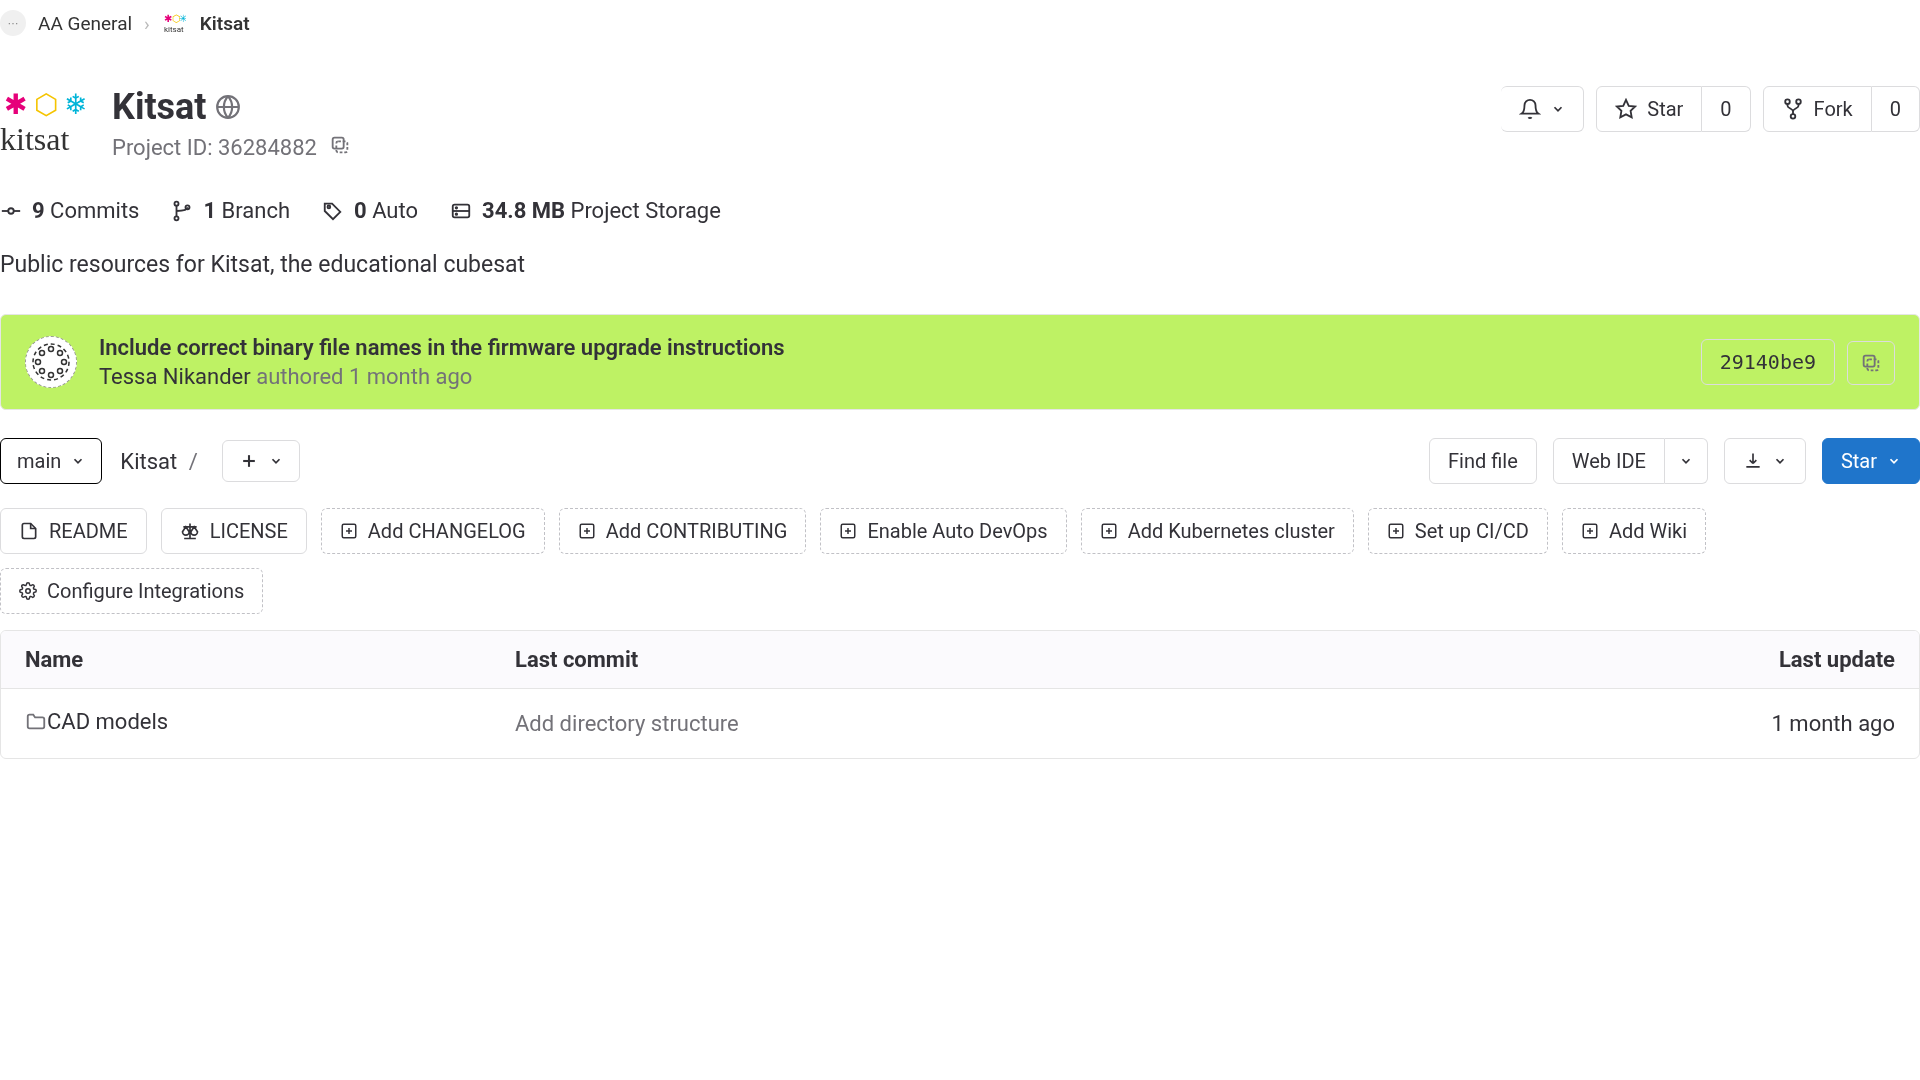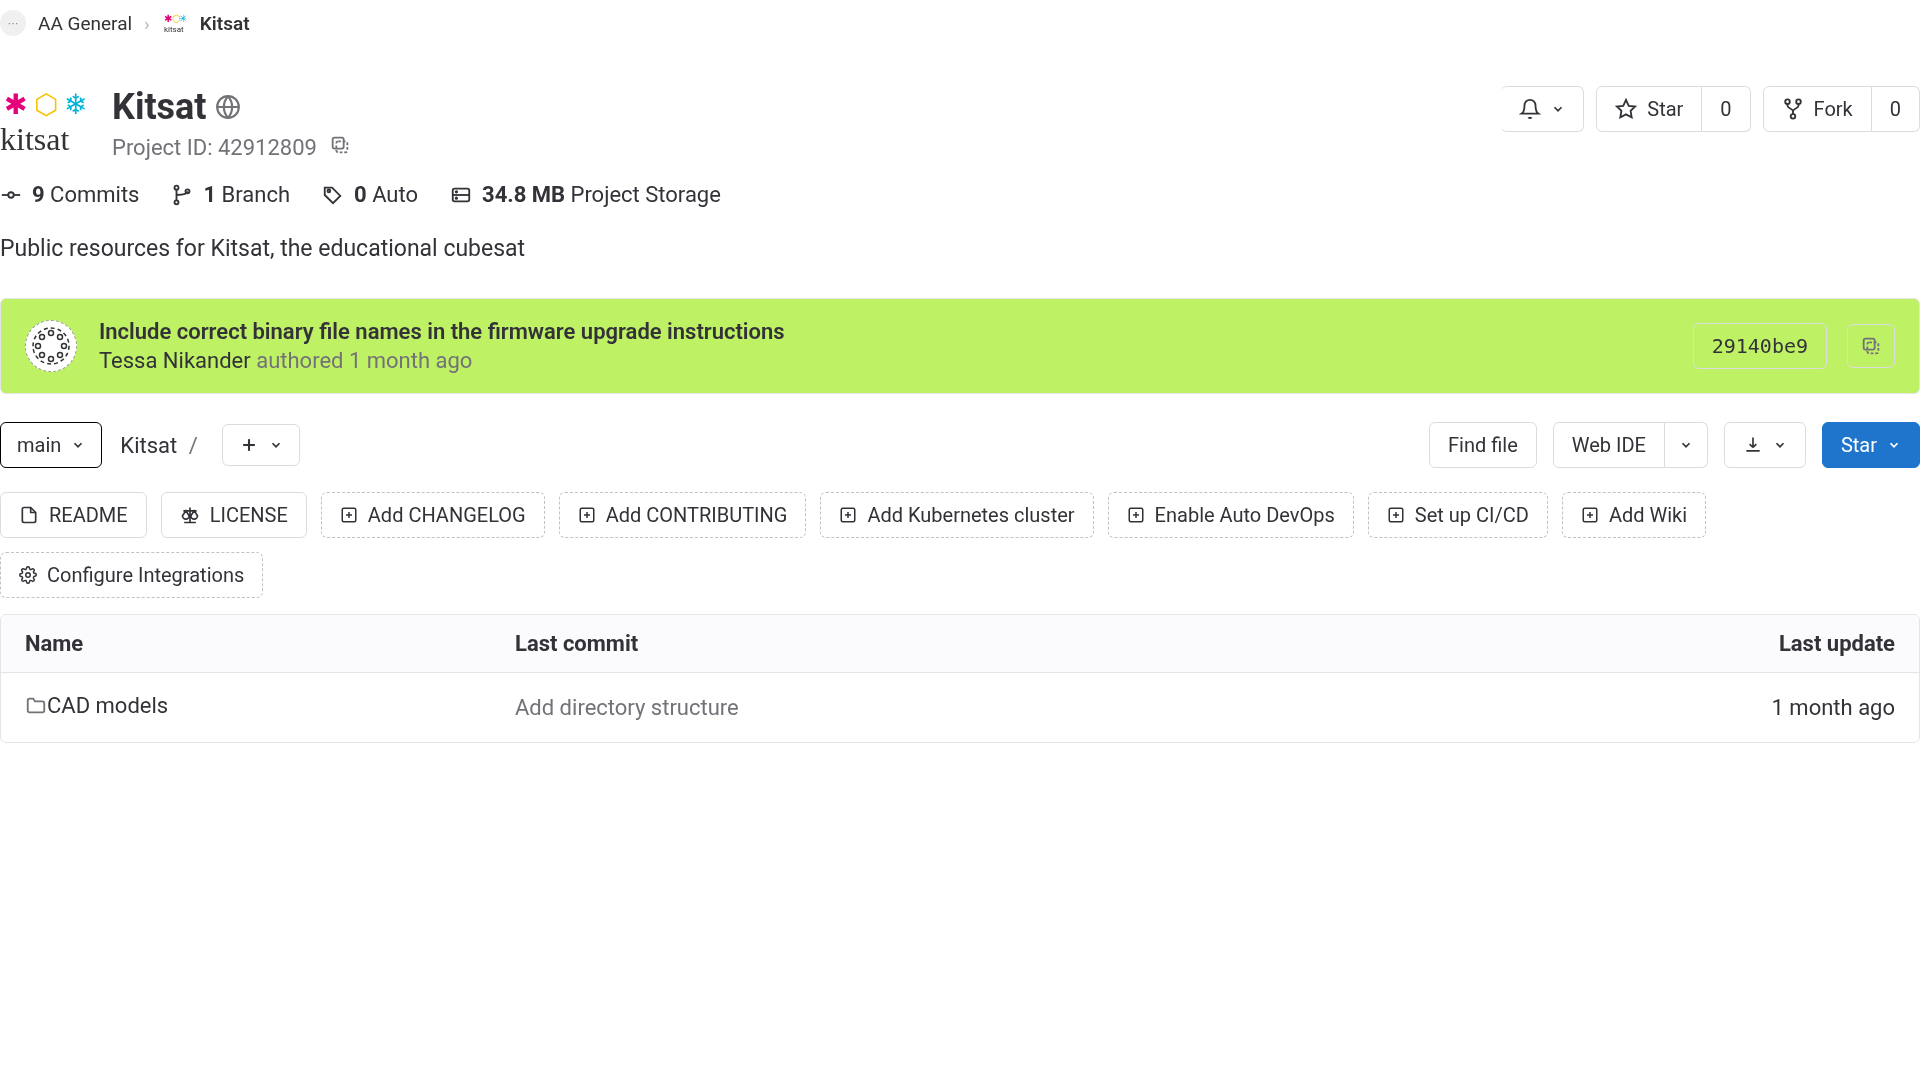--- a/index.html
+++ b/index.html
@@ -48,38 +48,38 @@
     padding:10px 18px; font-size:20px; display:inline-flex; align-items:center;
     gap:10px; cursor:pointer; color:#333238;
   }
   .btn-blue { background:#1f75cb; border-color:#1f75cb; color:#fff; }
   .btn-group { display:inline-flex; }
   .btn-group .btn { border-radius:0; }
   .btn-group .btn:first-child { border-top-left-radius:6px; border-bottom-left-radius:6px; }
   .btn-group .btn:last-child { border-top-right-radius:6px; border-bottom-right-radius:6px; border-left:none; }
   .btn-group .btn:not(:first-child) { border-left:none; }
   .btn-count { padding:10px 18px; border-left:1px solid #dcdcde; }
-  .stats-row { display:flex; align-items:center; gap:32px; margin-top:16px; font-size:22px; color:#333238; flex-wrap:wrap;}
+  .stats-row { display:flex; align-items:center; gap:32px; margin-top:32px; font-size:22px; color:#333238; flex-wrap:wrap;}
   .stat { display:inline-flex; align-items:center; gap:10px; cursor:pointer;}
   .stat strong { font-weight:700; }
   .desc { margin-top:28px; font-size:23px; color:#333238; }
   .commit-card {
     margin-top:36px; border:1px solid #e5e5e5; background:#bef264; border-radius:6px;
     padding:20px 24px; display:flex; align-items:center; justify-content:space-between;
   }
   .commit-left { display:flex; align-items:center; gap:22px; }
   .avatar-circ {
     width:52px; height:52px; border-radius:50%;
     display:inline-flex; align-items:center; justify-content:center;
     background:#fff; border:1px dashed #999;
   }
   .commit-title { font-size:22px; font-weight:600; color:#333238; cursor:pointer;}
   .commit-meta { font-size:22px; color:#737278; margin-top:4px; }
   .commit-meta .author { color:#333238; }
-  .commit-right { display:flex; align-items:center; gap:20px; }
+  .commit-right { display:flex; align-items:flex-end; gap:12px; }
   .sha-box {
     border:1px solid #dcdcde; border-radius:6px; padding:10px 18px;
     font-family:ui-monospace,Menlo,monospace; font-size:20px; color:#333238;
   }
   .copy-square {
     border:1px solid #dcdcde; border-radius:6px; padding:10px 12px;
     display:inline-flex; align-items:center; cursor:pointer;
   }
   .toolbar {
     margin-top:28px; display:flex; align-items:center; justify-content:space-between;
@@ -139,21 +139,21 @@
       <div class="title-row">
         <h1 class="title">Kitsat</h1>
         <span class="globe-icon">
           <svg width="26" height="26" viewBox="0 0 24 24" fill="none" stroke="currentColor" stroke-width="2">
             <circle cx="12" cy="12" r="10"></circle>
             <path d="M2 12h20M12 2a15 15 0 0 1 0 20M12 2a15 15 0 0 0 0 20"></path>
           </svg>
         </span>
       </div>
       <div class="project-id-row">
-        <span>Project ID: 42912809</span>
+        <span>Project ID: 36284882</span>
         <span class="copy-btn">
           <svg width="22" height="22" viewBox="0 0 24 24" fill="none" stroke="currentColor" stroke-width="2">
             <rect x="8" y="8" width="12" height="12" rx="2" stroke-dasharray="3 2"></rect>
             <rect x="4" y="4" width="12" height="12" rx="2"></rect>
           </svg>
         </span>
       </div>
     </div>
   </div>
   <div class="actions">
@@ -385,31 +385,31 @@
     <span>Add CONTRIBUTING</span>
   </span>
   <span class="chip chip-dashed">
     <span>
       <svg width="18" height="18" viewBox="0 0 24 24" fill="none" stroke="currentColor" stroke-width="2">
           <rect x="3" y="3" width="18" height="18" rx="2"></rect>
           <line x1="12" y1="8" x2="12" y2="16"></line>
           <line x1="8" y1="12" x2="16" y2="12"></line>
         </svg>
     </span>
+    <span>Enable Auto DevOps</span>
+  </span>
+  <span class="chip chip-dashed">
+    <span>
+      <svg width="18" height="18" viewBox="0 0 24 24" fill="none" stroke="currentColor" stroke-width="2">
+          <rect x="3" y="3" width="18" height="18" rx="2"></rect>
+          <line x1="12" y1="8" x2="12" y2="16"></line>
+          <line x1="8" y1="12" x2="16" y2="12"></line>
+        </svg>
+    </span>
     <span>Add Kubernetes cluster</span>
-  </span>
-  <span class="chip chip-dashed">
-    <span>
-      <svg width="18" height="18" viewBox="0 0 24 24" fill="none" stroke="currentColor" stroke-width="2">
-          <rect x="3" y="3" width="18" height="18" rx="2"></rect>
-          <line x1="12" y1="8" x2="12" y2="16"></line>
-          <line x1="8" y1="12" x2="16" y2="12"></line>
-        </svg>
-    </span>
-    <span>Enable Auto DevOps</span>
   </span>
   <span class="chip chip-dashed">
     <span>
       <svg width="18" height="18" viewBox="0 0 24 24" fill="none" stroke="currentColor" stroke-width="2">
           <rect x="3" y="3" width="18" height="18" rx="2"></rect>
           <line x1="12" y1="8" x2="12" y2="16"></line>
           <line x1="8" y1="12" x2="16" y2="12"></line>
         </svg>
     </span>
     <span>Set up CI/CD</span>

